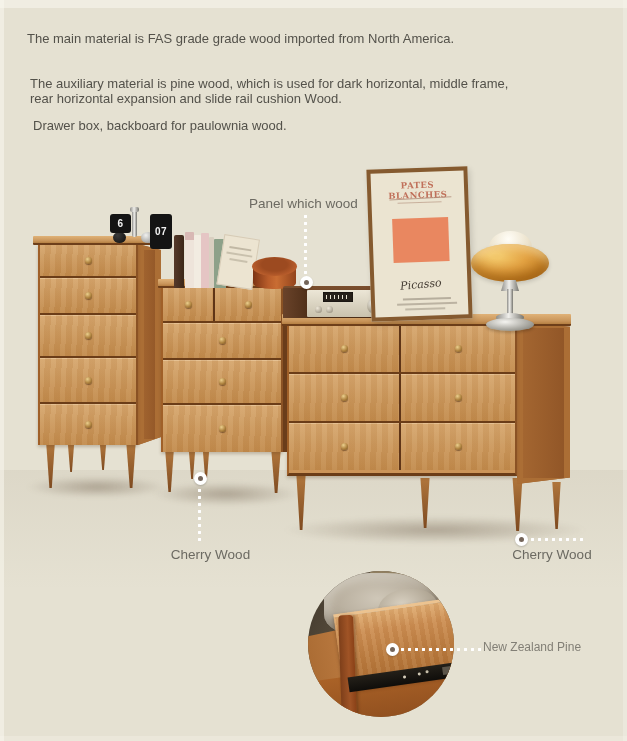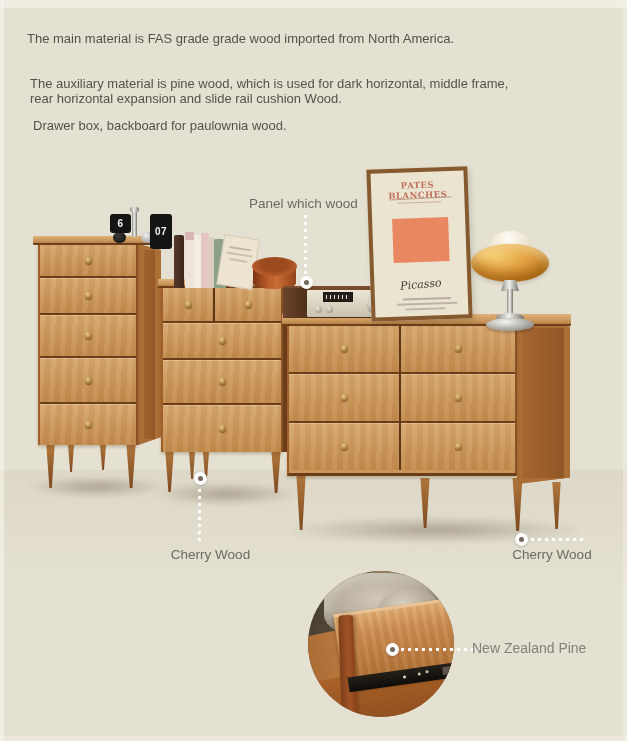--- a/index.html
+++ b/index.html
@@ -269,21 +269,21 @@
       <div class="abs" style="left:78px;top:4px;width:3px;height:3px;border-radius:50%;background:#c5bda9;"></div>
       <div class="abs" style="left:95px;top:3px;width:20px;height:8px;background:#6b6458;opacity:.8;"></div>
     </div>
   </div>
 
   <div>
     <div class="abs ring" style="left:386px;top:643px;">
         <i></i>
       </div>
     <div class="abs dots-h" style="left:401px;top:648px;width:80px;"></div>
-    <div class="abs ann-label" style="left:472px;top:640px;font-size:14px;color:#827f76;">New Zealand Pine</div>
+    <div class="abs ann-label" style="left:483px;top:640px;font-size:12px;color:#827f76;">New Zealand Pine</div>
   </div>
 
   <div class="abs edge" style="left:0;top:0;width:627px;height:8px;"></div>
   <div class="abs edge" style="left:0;top:0;width:4px;height:741px;"></div>
   <div class="abs edge" style="left:623px;top:0;width:4px;height:741px;opacity:.6;"></div>
   <div class="abs edge" style="left:0;top:736px;width:627px;height:5px;opacity:.5;"></div>
 
 </div>
 
 </body></html>

